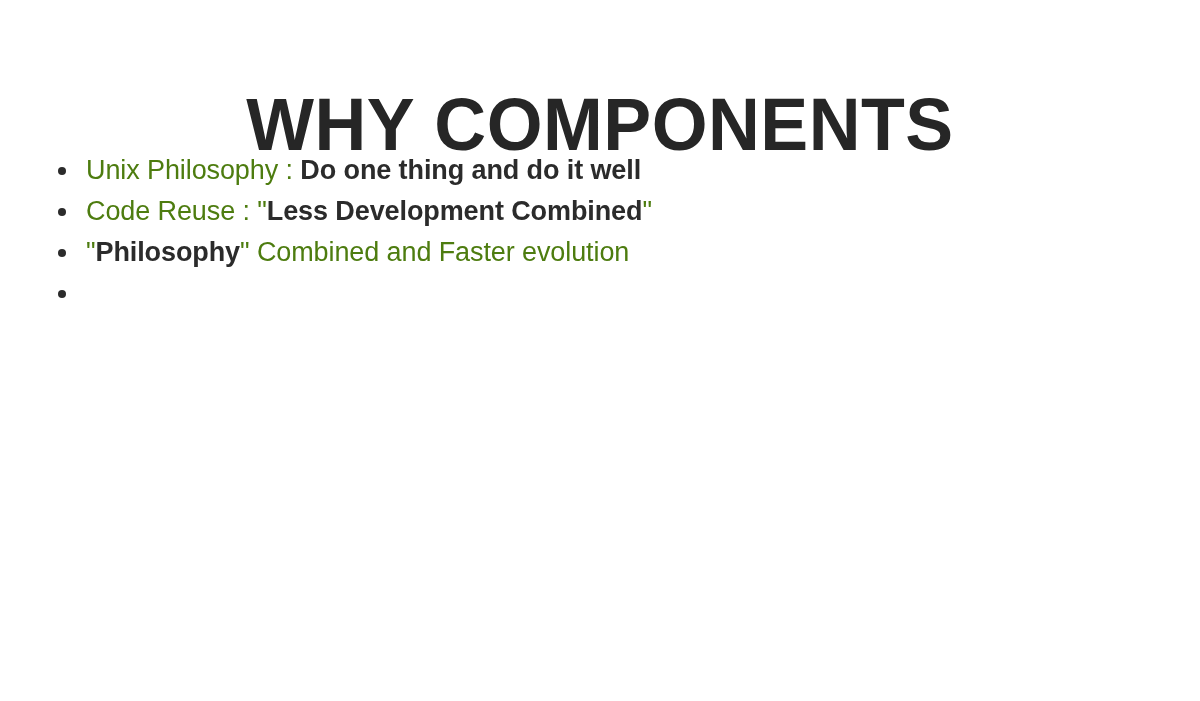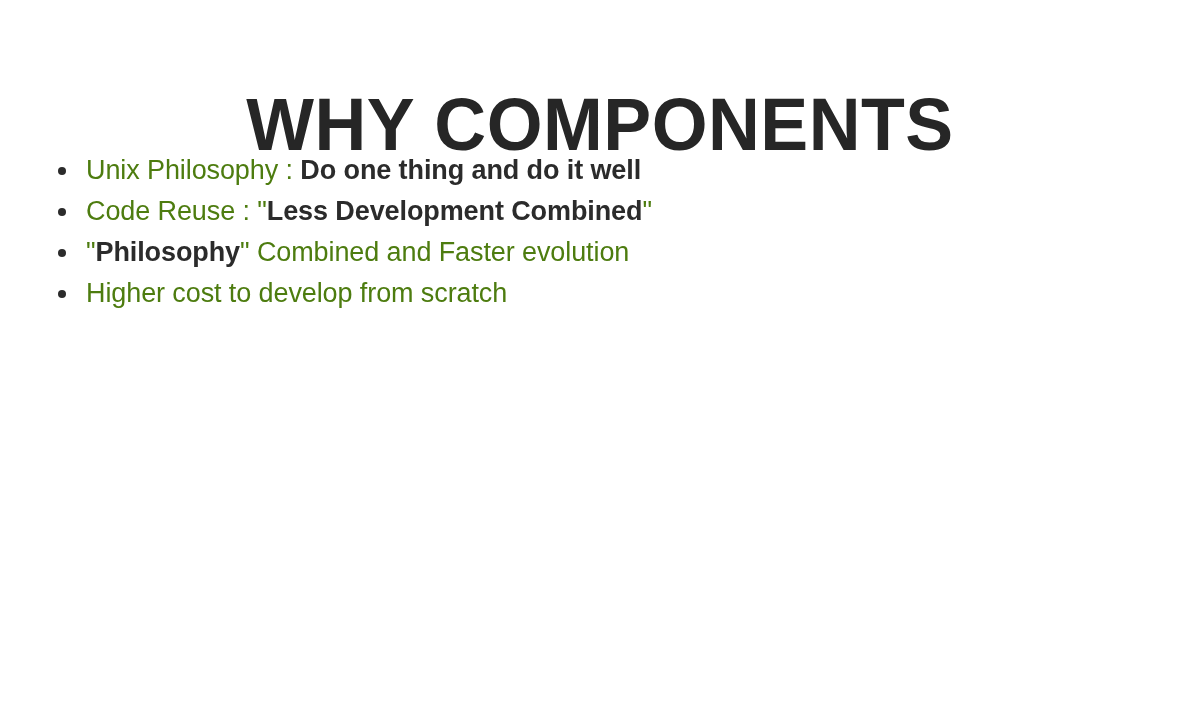--- a/index.html
+++ b/index.html
@@ -88,16 +88,16 @@
 <body>
 
 <div class="slide">
 
   <h1 class="slide-title">WHY COMPONENTS</h1>
 
   <ul class="bullet-list">
       <li class="bullet-item"><span class="bullet-marker"></span><span class="seg-regular">Unix Philosophy : </span><span class="seg-bold">Do one thing and do it well</span></li>
       <li class="bullet-item"><span class="bullet-marker"></span><span class="seg-regular">Code Reuse : "</span><span class="seg-bold">Less Development Combined</span><span class="seg-regular">"</span></li>
       <li class="bullet-item"><span class="bullet-marker"></span><span class="seg-regular">"</span><span class="seg-bold">Philosophy</span><span class="seg-regular">" Combined and Faster evolution</span></li>
-      <li class="bullet-item"><span class="bullet-marker"></span><span class="seg-regular">Higher cost to develop from scratch</span></li>
+      <li class="bullet-item"><span class="bullet-marker"></span></li>
     </ul>
 
 </div>
 
 </body></html>

